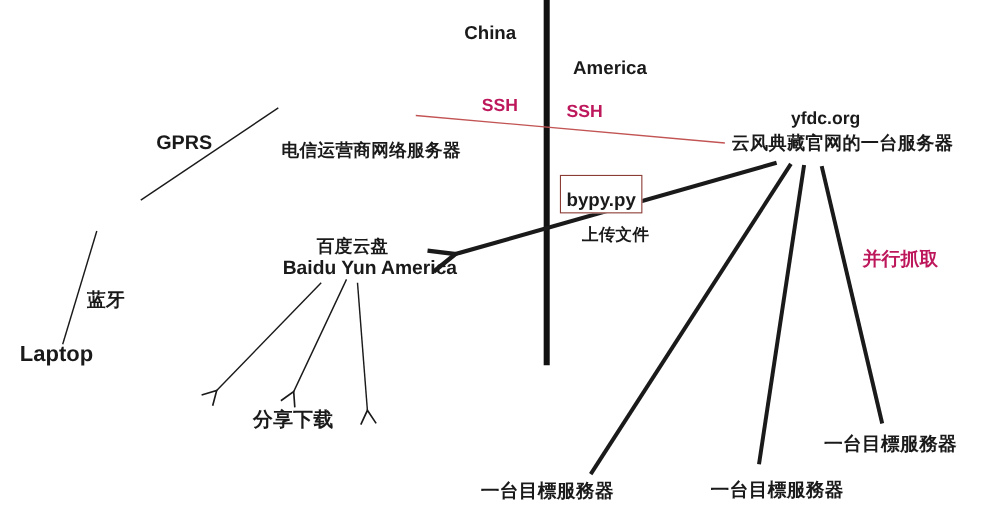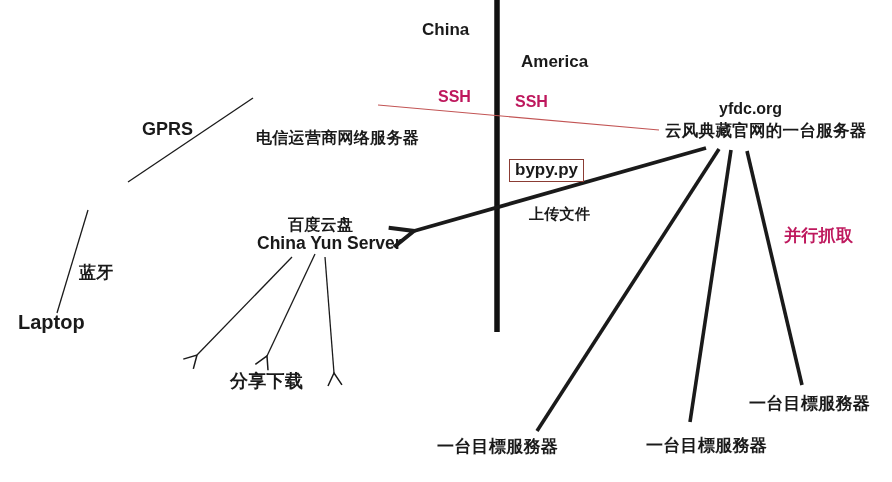--- a/index.html
+++ b/index.html
@@ -21,21 +21,21 @@
     position: absolute;
     z-index: 2;
     font-weight: bold;
     color: #1a1a1a;
     white-space: nowrap;
     line-height: 1.15;
   }
   .red { color: #be185d; }
   .boxed {
     border: 1.6px solid #8b3c34;
-    padding: 0 5px 1px 5px;
+    padding: 12px 5px 1px 5px;
     background: #ffffff;
   }
   .sz15 { font-size: 15px; }
   .sz16 { font-size: 16px; }
   .sz17 { font-size: 17px; }
   .sz18 { font-size: 18px; }
   .sz20 { font-size: 20px; }
   .cjk { letter-spacing: 0.3px; }
 </style>
 </head>
@@ -74,21 +74,21 @@
 
   <div class="lbl sz17" style="left:422px; top:20px;">China</div>
   <div class="lbl sz17" style="left:521px; top:16px;margin-top:36px;">America</div>
 
   <div class="lbl sz16 cjk" style="left:256px; top:81px;margin-top:48px;">电信运营商网络服务器</div>
   <div class="lbl sz18" style="left:142px; top:119px;">GPRS</div>
   <div class="lbl sz17 cjk" style="left:79px; top:263px;">蓝牙</div>
   <div class="lbl sz20" style="left:18px; top:311px;">Laptop</div>
 
   <div class="lbl sz16 cjk" style="left:288px; top:216px;">百度云盘</div>
-  <div class="lbl" style="left:257px; top:233px; font-size:17.5px;">China Yun Server</div>
+  <div class="lbl" style="left:257px; top:233px; font-size:17.5px;">Baidu Yun America</div>
   <div class="lbl sz18 cjk" style="left:230px; top:371px;">分享下载</div>
 
   <div class="lbl sz16 red" style="left:438px; top:88px;">SSH</div>
   <div class="lbl sz16 red" style="left:515px; top:93px;">SSH</div>
 
   <div class="lbl sz17 boxed" style="left:509px; top:159px;">bypy.py</div>
   <div class="lbl sz15 cjk" style="left:529px; top:205px;">上传文件</div>
 
   <div class="lbl sz16" style="left:719px; top:100px;">yfdc.org</div>
   <div class="lbl cjk" style="left:665px; top:121px; font-size:16.5px;">云风典藏官网的一台服务器</div>

